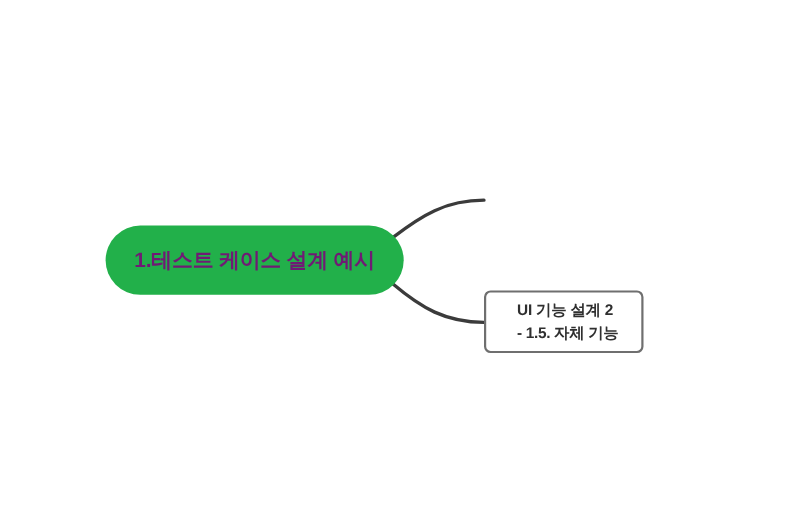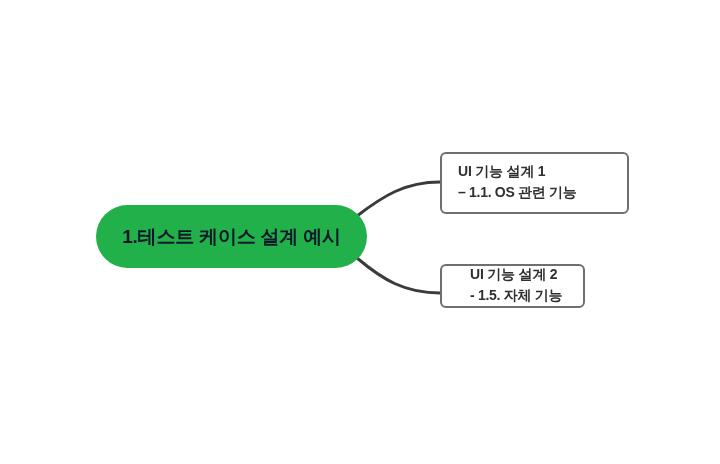--- a/index.html
+++ b/index.html
@@ -41,21 +41,21 @@
     width: 271px;
     height: 63px;
     border-radius: 34px;
     background: #22b04a;
     display: flex;
     align-items: center;
     justify-content: center;
     box-sizing: border-box;
   }
   .root-label {
-    color: #0f172a;
+    color: #701a75;
     font-size: 19px;
     font-weight: bold;
     letter-spacing: -0.2px;
     white-space: nowrap;
     text-align: left;
   }
 
   
   .branch-node {
     position: absolute;
@@ -71,21 +71,21 @@
   .branch-node.top {
     left: 440px;
     top: 152px;
     width: 189px;
     height: 62px;
   }
   .branch-node.bottom {
     left: 440px;
     top: 264px;
     width: 145px;
-    height: 44px;
+    height: 57px;
     padding-left: 28px;
   }
   .branch-line {
     color: #2f2f2f;
     font-size: 14px;
     font-weight: bold;
     line-height: 1.5;
     white-space: nowrap;
     letter-spacing: -0.2px;
   }
@@ -100,23 +100,19 @@
 
   <svg id="edges" viewBox="0 0 720 464" xmlns="http://www.w3.org/2000/svg">
     <path d="M 357 216 C 383 196, 405 182, 440 182" fill="none" stroke="#3b3b3b" stroke-width="3" stroke-linecap="round"></path>
     <path d="M 357 258 C 383 280, 405 293, 440 293" fill="none" stroke="#3b3b3b" stroke-width="3" stroke-linecap="round"></path>
   </svg>
 
   <div class="root-node">
     <span class="root-label">1.테스트 케이스 설계 예시</span>
   </div>
 
-  <div class="branch-node top">
-    <span class="branch-line first">UI 기능 설계  1</span>
-    <span class="branch-line second">– 1.1. OS 관련 기능</span>
-  </div>
 
   <div class="branch-node bottom">
     <span class="branch-line first">UI 기능 설계  2</span>
     <span class="branch-line second">- 1.5. 자체 기능</span>
   </div>
 
 </div>
 
 </body></html>

